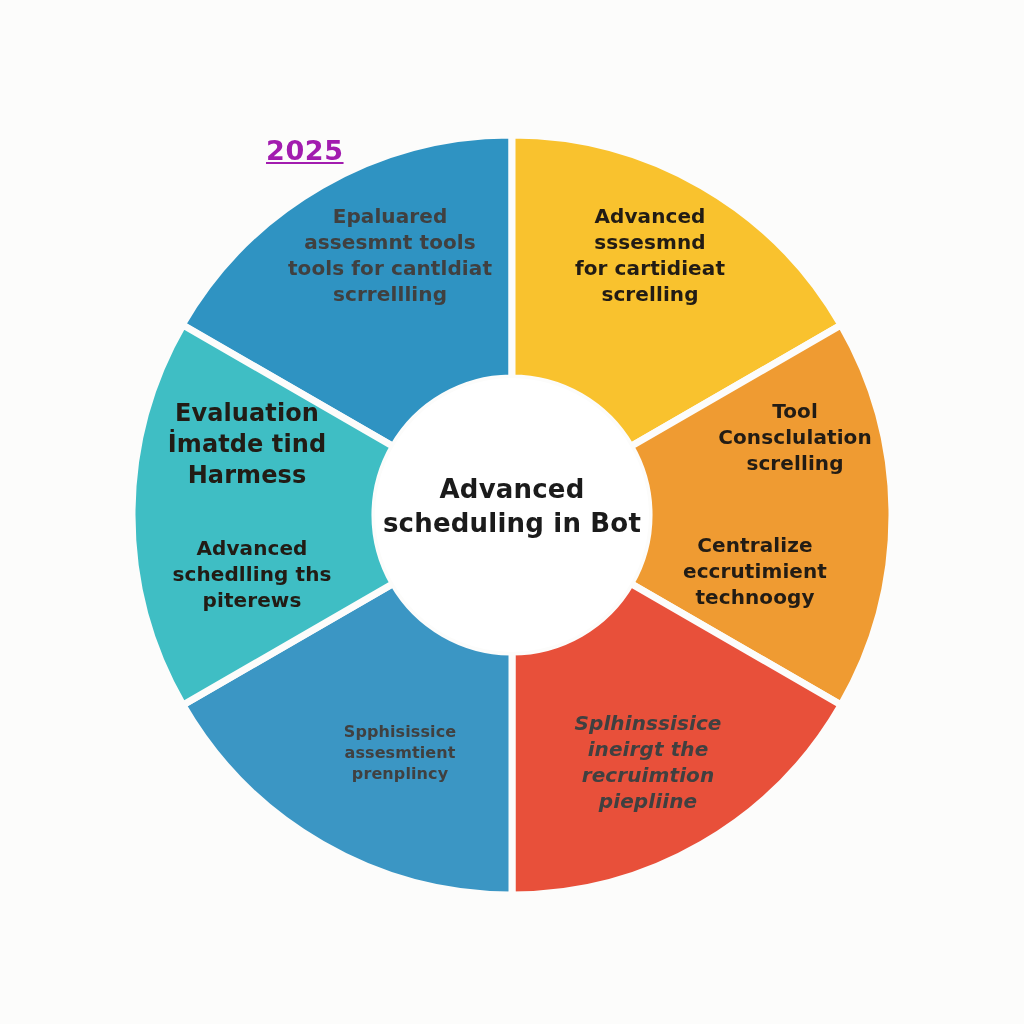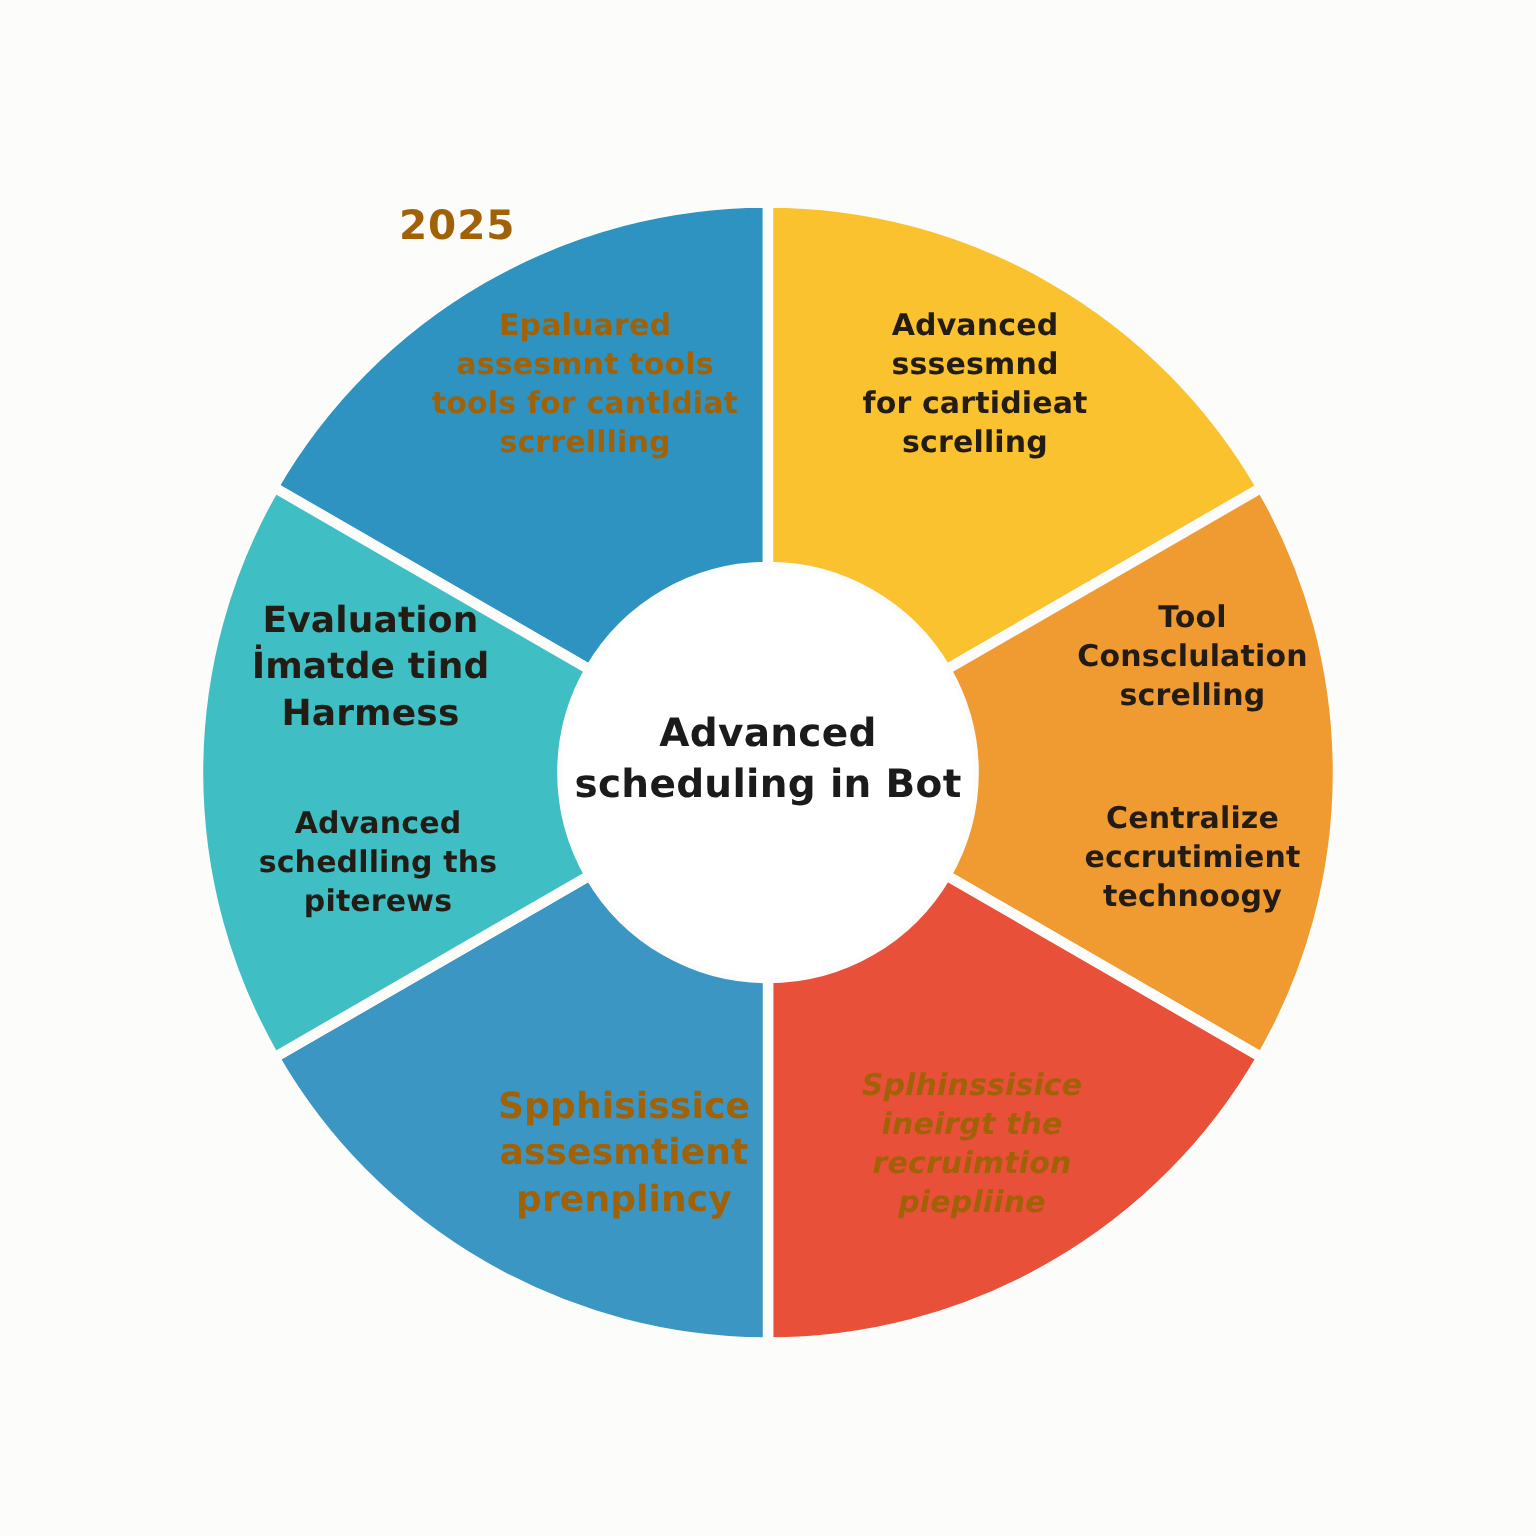--- a/index.html
+++ b/index.html
@@ -43,49 +43,50 @@
   .seg-label {
     position: absolute;
     text-align: center;
     font-weight: 700;
     line-height: 1.30;
     letter-spacing: 0.1px;
     white-space: pre-line;
     pointer-events: none;
   }
 
-  .label-light { color: #a16207; }
+  .label-light { color: #404040; }
   .label-dark  { color: #221c15; }
 
   .hub-label {
     position: absolute;
     text-align: center;
     font-weight: 700;
     color: #1b1b1b;
     line-height: 1.32;
     white-space: pre-line;
     font-size: 26px;
     letter-spacing: 0.2px;
   }
 
   .year-label {
     position: absolute;
     font-weight: 700;
-    color: #a16207;
+    color: #a21caf;
     font-size: 27px;
     letter-spacing: 0.6px;
+    text-decoration: underline;
   }
 
   
   #label-top-left    { left: 282px; top: 203px;  width: 216px; font-size: 20px; }
   #label-top-right   { left: 548px; top: 203px;  width: 204px; font-size: 20px; }
   #label-right-upper { left: 700px; top: 398px;  width: 190px; font-size: 20px; }
-  #label-right-lower { left: 700px; top: 532px;  width: 190px; font-size: 20px; }
+  #label-right-lower { left: 660px; top: 532px;  width: 190px; font-size: 20px; }
   #label-bottom-right{ left: 548px; top: 710px;  width: 200px; font-size: 20px; font-style: italic; }
-  #label-bottom-left { left: 316px; top: 722px;  width: 200px; font-size: 24px; }
+  #label-bottom-left { left: 300px; top: 722px;  width: 200px; font-size: 16px; }
   #label-left-upper  { left: 152px; top: 398px;  width: 190px; font-size: 24px; }
   #label-left-lower  { left: 152px; top: 535px;  width: 200px; font-size: 20px; }
 
   #hub-text  { left: 372px; top: 472px; width: 280px; }
   #year-text { left: 266px; top: 135px; }
 </style>
 </head>
 <body>
 
 <div id="diagram-root">

